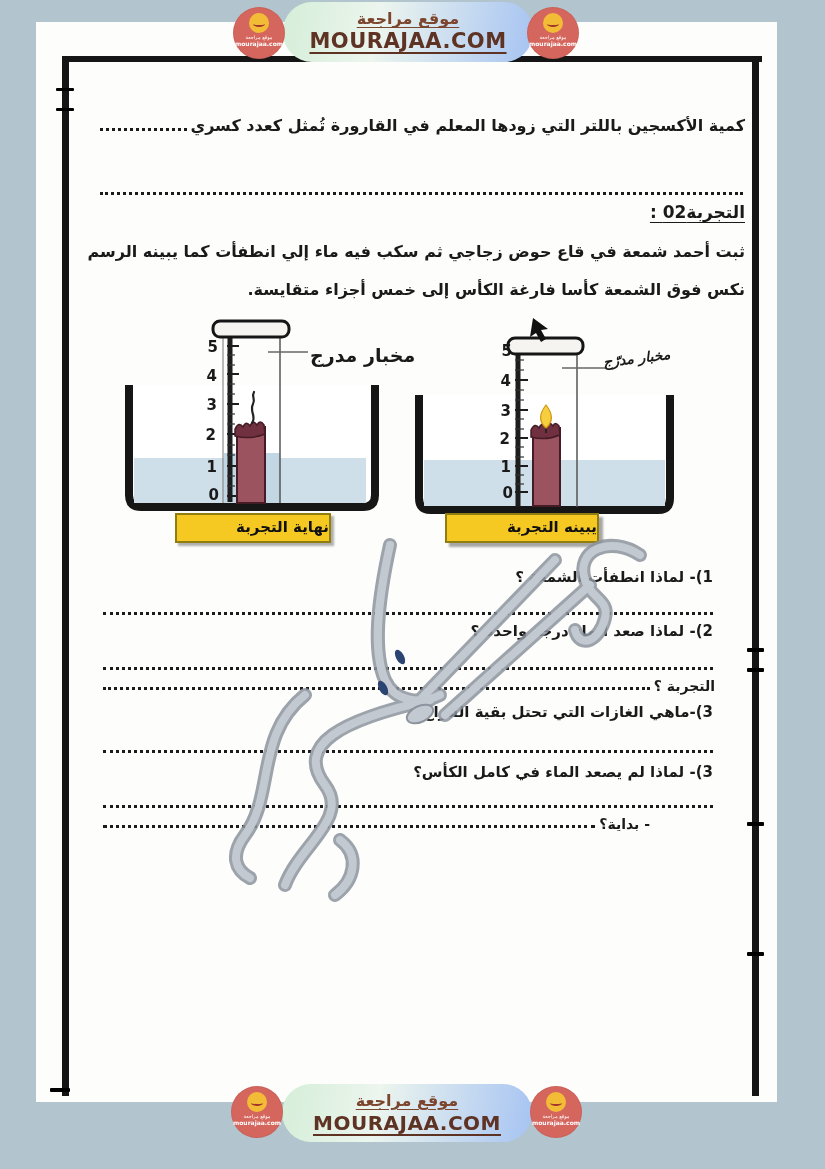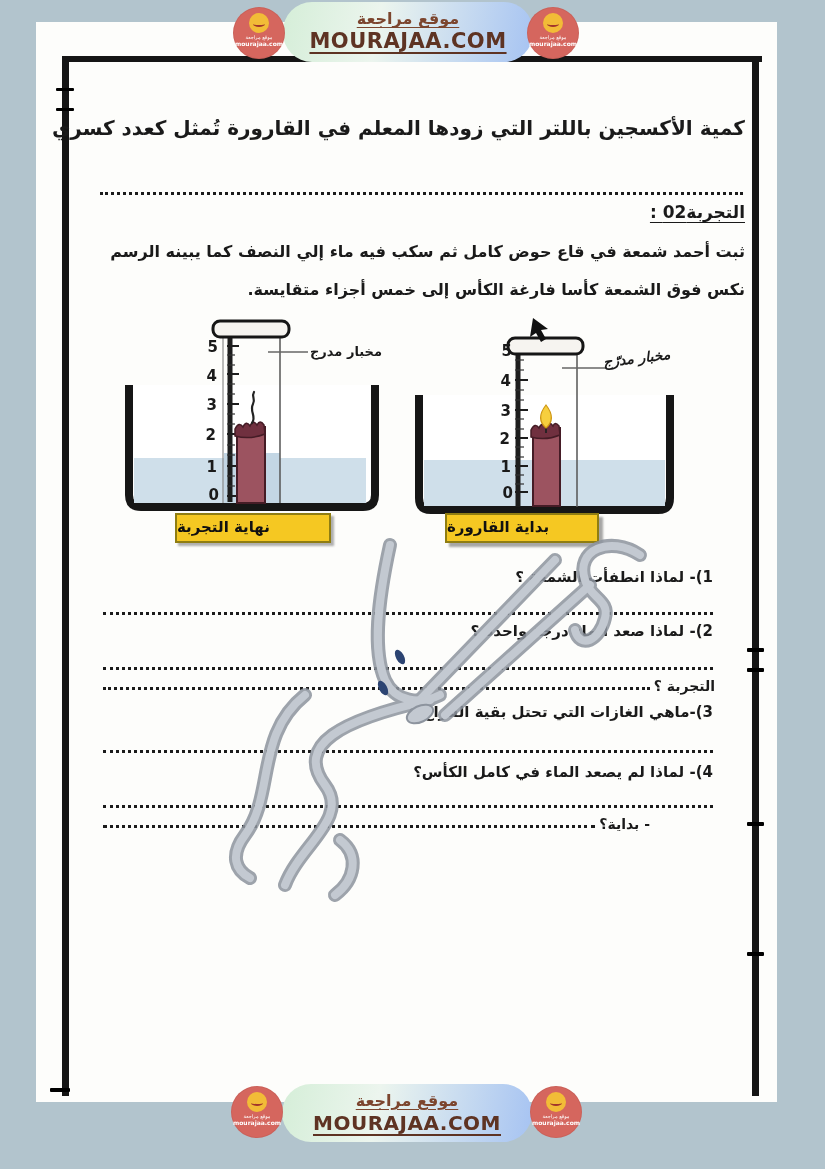--- a/index.html
+++ b/index.html
@@ -23,22 +23,22 @@
   .badge .t2{font-size:6px;color:#fff;font-weight:bold;direction:ltr;line-height:1.1;}
   
   .line{display:flex;align-items:flex-end;font-weight:bold;}
   .dotfill{flex:1 1 auto;border-bottom:3px dotted #1b1b1b;margin:0 4px 4px 0;height:1px;}
   .dotline{border-bottom:3.5px dotted #1b1b1b;}
   .txt{font-weight:bold;white-space:nowrap;}
   .q{font-size:15px;font-weight:bold;white-space:nowrap;}
   .heading{font-size:17px;font-weight:bold;text-decoration:underline;text-underline-offset:4px;}
   
   .scale-num{position:absolute;width:20px;text-align:right;font-size:15px;font-weight:bold;}
-  .cyl-label{position:absolute;font-size:13px;font-weight:bold;white-space:nowrap;}
-  .caption{position:absolute;background:#f5c822;border:2px solid #8f7d12;text-align:left;
+  .cyl-label{position:absolute;font-size:19px;font-weight:bold;white-space:nowrap;}
+  .caption{position:absolute;background:#f5c822;border:2px solid #8f7d12;text-align:right;
            font-size:15px;font-weight:bold;color:#111;line-height:24px;box-shadow:3px 3px 2px rgba(80,80,80,.45);}
   svg{display:block;}
 </style>
 </head>
 <body>
 
 <div id="scan">
 
   <div class="abs" id="paper"></div>
 
@@ -46,28 +46,28 @@
   <div class="abs frame" style="left:62px;top:56px;width:7px;height:1040px;"></div>
   <div class="abs frame" style="left:752px;top:58px;width:7px;height:1038px;"></div>
   <div class="abs hatch" style="left:56px;top:88px;width:18px;height:3px;"></div>
   <div class="abs hatch" style="left:56px;top:108px;width:18px;height:3px;"></div>
   <div class="abs hatch" style="left:747px;top:648px;width:17px;height:4px;"></div>
   <div class="abs hatch" style="left:747px;top:668px;width:17px;height:4px;"></div>
   <div class="abs hatch" style="left:747px;top:822px;width:17px;height:4px;"></div>
   <div class="abs hatch" style="left:747px;top:952px;width:17px;height:4px;"></div>
   <div class="abs hatch" style="left:50px;top:1088px;width:20px;height:4px;"></div>
 
-  <div class="abs line" style="left:100px;right:80px;top:116px;font-size:20px;">
+  <div class="abs line" style="left:100px;right:80px;top:116px;font-size:16px;">
     <span class="txt">كمية الأكسجين  باللتر التي زودها المعلم  في القارورة تُمثل كعدد كسري</span>
     <span class="dotfill"></span>
   </div>
   <div class="abs dotline" style="left:100px;right:82px;top:178px;height:14px;"></div>
 
   <div class="abs heading" style="right:80px;top:202px;">التجربة02 :</div>
-  <div class="abs txt" style="right:80px;top:242px;font-size:16px;">ثبت أحمد شمعة في قاع حوض كامل ثم سكب فيه ماء  إلي النصف كما يبينه الرسم</div>
+  <div class="abs txt" style="right:80px;top:242px;font-size:16px;">ثبت أحمد شمعة في قاع حوض زجاجي ثم سكب فيه ماء  إلي انطفأت كما يبينه الرسم</div>
   <div class="abs txt" style="right:80px;top:280px;font-size:16px;">نكس فوق الشمعة كأسا فارغة الكأس إلى خمس أجزاء متقايسة.</div>
 
   <svg class="abs" style="left:120px;top:315px;" width="270" height="200" viewBox="0 0 270 200">
     <path d="M 9 70 L 9 180 Q 9 192 21 192 L 243 192 Q 255 192 255 180 L 255 70" fill="#ffffff" stroke="#161616" stroke-width="8" stroke-linejoin="round"></path>
     <rect x="14" y="143" width="232" height="45" fill="#cfdfea"></rect>
     <rect x="104" y="138" width="56" height="50" fill="#c3d6e4"></rect>
     <line x1="160" y1="19" x2="160" y2="188" stroke="#555" stroke-width="1.5"></line>
     <line x1="103" y1="19" x2="103" y2="188" stroke="#777" stroke-width="1"></line>
     <line x1="110" y1="20" x2="110" y2="187" stroke="#1d1d1d" stroke-width="5"></line>
     <g stroke="#1d1d1d" stroke-width="2">
@@ -138,37 +138,37 @@
     <rect x="93" y="23" width="75" height="16" rx="7" fill="#f6f4f0" stroke="#161616" stroke-width="3"></rect>
     <path d="M 118 3 L 133 14 L 126 15 L 131 24 L 126 27 L 121 18 L 115 22 Z" fill="#111"></path>
   </svg>
   <span class="scale-num" style="left:492px;top:342px;">5</span>
   <span class="scale-num" style="left:491px;top:372px;">4</span>
   <span class="scale-num" style="left:491px;top:402px;">3</span>
   <span class="scale-num" style="left:490px;top:430px;">2</span>
   <span class="scale-num" style="left:491px;top:458px;">1</span>
   <span class="scale-num" style="left:493px;top:484px;">0</span>
   <span class="cyl-label" style="left:603px;top:350px;font-size:14px;font-style:italic;transform:rotate(-7deg);">مخبار مدرّج</span>
-  <div class="caption" style="left:445px;top:513px;width:150px;height:26px;box-shadow:4px 4px 2px rgba(80,80,80,.5);">بداية القارورة</div>
+  <div class="caption" style="left:445px;top:513px;width:150px;height:26px;box-shadow:4px 4px 2px rgba(80,80,80,.5);">يبينه التجربة</div>
 
   <div class="abs q" style="right:112px;top:568px;">1)- لماذا انطفأت الشمعة ؟</div>
   <div class="abs dotline" style="left:103px;right:112px;top:596px;height:16px;"></div>
 
   <div class="abs q" style="right:112px;top:622px;">2)- لماذا صعد الماء درجة واحدة ؟</div>
   <div class="abs dotline" style="left:103px;right:112px;top:651px;height:16px;"></div>
 
   <div class="abs line" style="left:103px;right:110px;top:678px;font-size:14px;">
     <span class="txt">التجربة ؟</span>
     <span class="dotfill"></span>
   </div>
 
   <div class="abs q" style="right:112px;top:703px;">3)-ماهي الغازات التي تحتل بقية الفراغ ؟</div>
   <div class="abs dotline" style="left:103px;right:112px;top:734px;height:16px;"></div>
 
-  <div class="abs q" style="right:112px;top:763px;">4)- لماذا لم يصعد الماء في كامل الكأس؟</div>
+  <div class="abs q" style="right:112px;top:763px;">3)- لماذا لم يصعد الماء في كامل الكأس؟</div>
   <div class="abs dotline" style="left:103px;right:112px;top:789px;height:16px;"></div>
 
   <div class="abs line" style="left:103px;right:175px;top:816px;font-size:14px;">
     <span class="txt">- بداية؟</span>
     <span class="dotfill"></span>
   </div>
 
   <svg class="abs" style="left:150px;top:500px;pointer-events:none;" width="560" height="420" viewBox="0 0 560 420">
     <g fill="none" stroke="#8d949e" stroke-width="14" stroke-linecap="round" opacity="0.85">
       <path d="M 490 55 C 460 35 425 50 435 80 C 440 98 460 100 455 118 C 450 140 430 150 425 130"></path>

